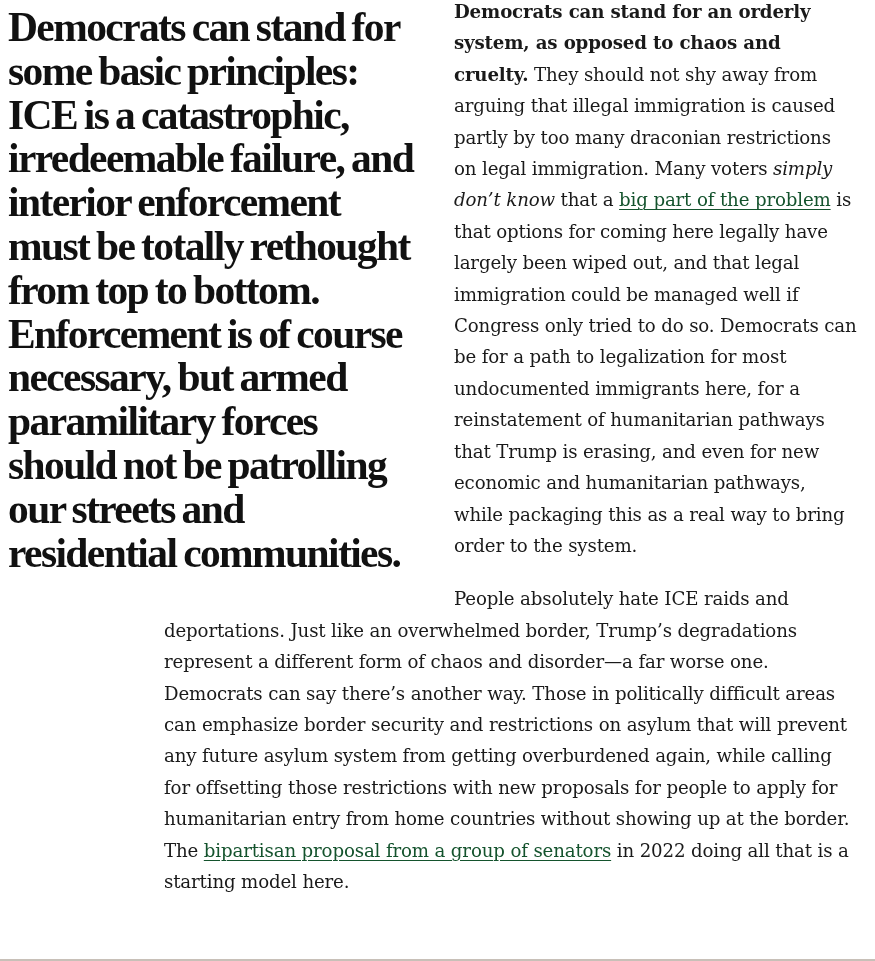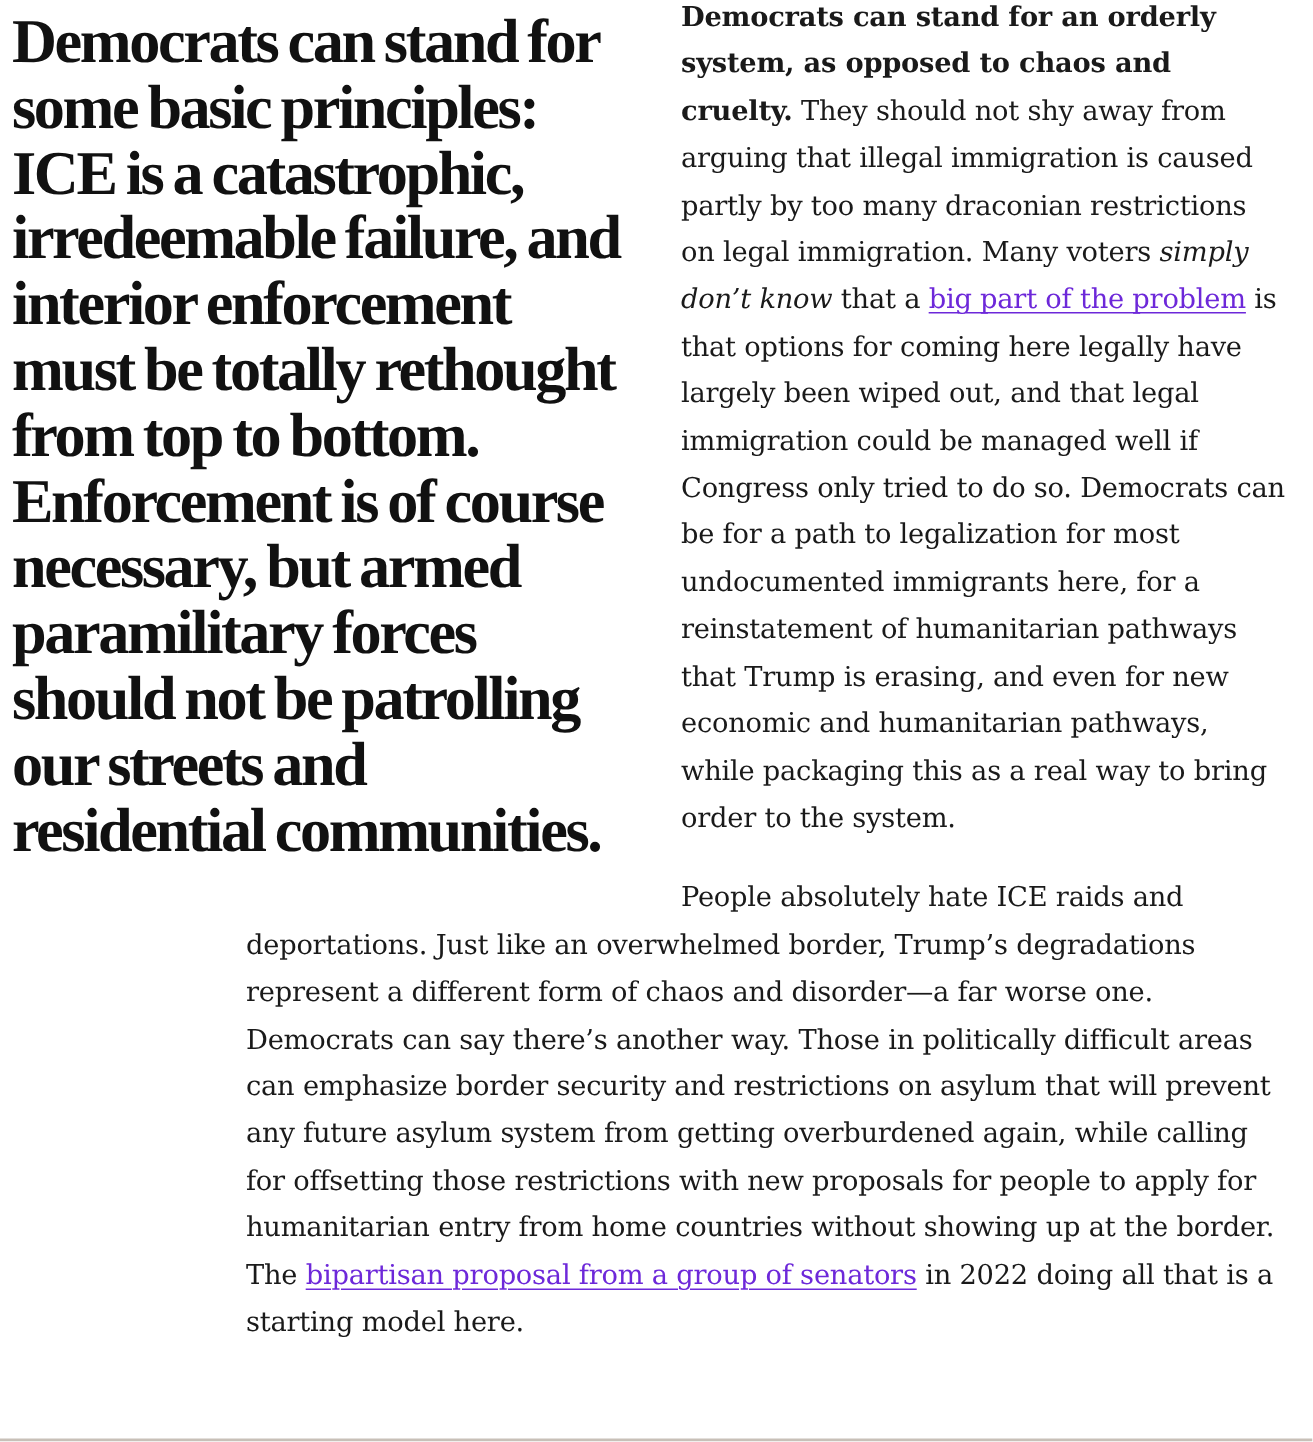--- a/index.html
+++ b/index.html
@@ -45,21 +45,21 @@
   .article p {
     margin: 0 0 22px 0;
   }
   .lead {
     font-weight: 700;
   }
   .article em {
     font-style: italic;
   }
   .article a {
-    color: #6d28d9;
+    color: #14532d;
     text-underline-offset: 3px;
     text-decoration-thickness: 1px;
   }
 </style>
 </head>
 <body>
 
 <div class="page">
   <div class="article">
     <blockquote class="pullquote">Democrats can stand for some basic principles: ICE is a catastrophic, irredeemable failure, and interior enforcement must be totally rethought from top to bottom. Enforcement is of course necessary, but armed paramilitary forces should not be patrolling our streets and residential communities.</blockquote>

